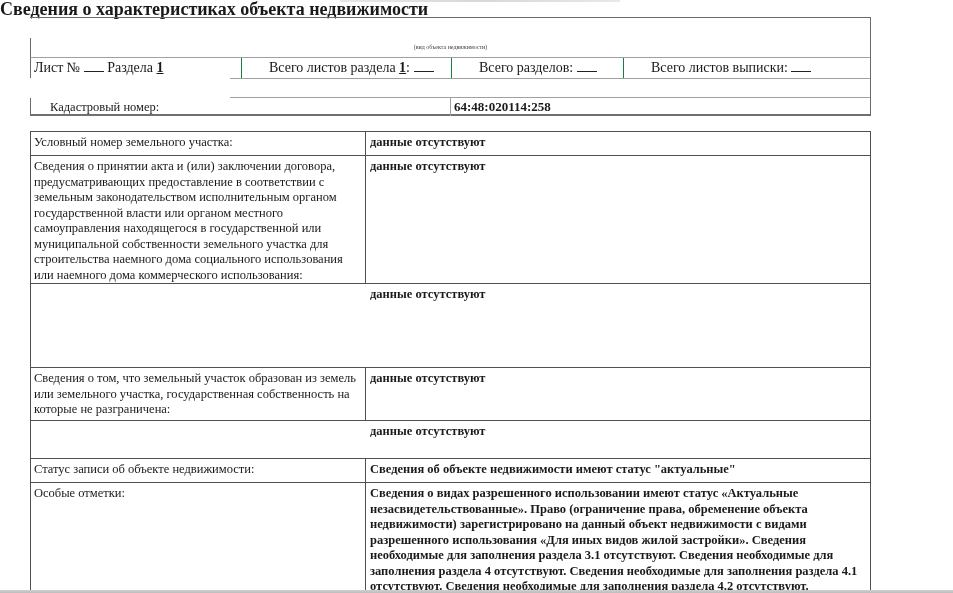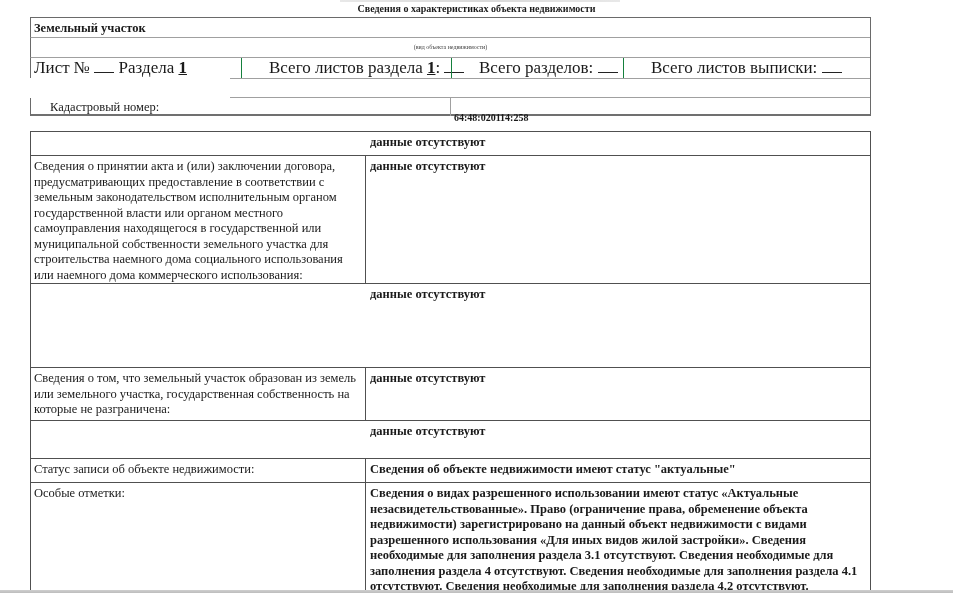--- a/index.html
+++ b/index.html
@@ -6,22 +6,22 @@
   body {
     width: 953px; height: 593px; overflow: hidden; position: relative;
     font-family: "Liberation Serif", "DejaVu Serif", serif;
     color: #1a1a1a;
   }
   .top-cut {
     position: absolute; left: 340px; top: 0; width: 280px; height: 2px;
     background: linear-gradient(to right, #e8e8e8, #d8d8d8, #e8e8e8);
   }
   .doc-title {
-    position: absolute; left: 0; top: 2px; width: 953px; text-align: center;
-    font-weight: bold; font-size: 10px; line-height: 14px;
+    position: absolute; left: 0; top: 2px; width: 953px; text-align: left;
+    font-weight: bold; font-size: 18px; line-height: 14px;
   }
   
   .hdr {
     position: absolute; left: 30px; top: 17px; width: 841px; height: 99px;
     box-sizing: border-box;
     border-top: 1.5px solid #6a6a6a; border-right: 1.5px solid #6a6a6a;
     border-bottom: 2px solid #707070;
   }
   .hdr .row { position: absolute; left: 0; right: 0; box-sizing: border-box; }
   .r1 { top: 0; height: 20px; border-left: 1.5px solid #6a6a6a; border-bottom: 1px solid #a0a0a0; }
@@ -32,28 +32,28 @@
   .r4 .line2 { position: absolute; left: 200px; right: 0; bottom: 0; border-bottom: 1px solid #a0a0a0; }
   .r5 { top: 80px; height: 18px; border-left: 1.5px solid #6a6a6a; }
   .obj-type {
     position: absolute; left: 3px; top: 3px; font-weight: bold; font-size: 12.5px;
   }
   .obj-caption {
     position: absolute; left: 0; right: 0; top: 6px; text-align: center; font-size: 6px; color: #444;
   }
   .c {
     position: absolute; top: 0; height: 20px; box-sizing: border-box;
-    font-size: 17px; line-height: 20px; padding-left: 3px; white-space: nowrap;
+    font-size: 14px; line-height: 20px; padding-left: 3px; white-space: nowrap;
   }
   .c.b { border-left: 1px solid #15803d; padding-left: 27px; }
   .u { text-decoration: underline; font-weight: bold; }
   .blank { display: inline-block; width: 20px; border-bottom: 1px solid #222; height: 10px; vertical-align: baseline; }
   .cad-label { position: absolute; left: 3px; top: 0; font-size: 12.5px; line-height: 18px; margin-left: 16px; }
   .cad-val-cell { position: absolute; left: 419px; top: 0; right: 0; height: 18px; border-left: 1px solid #a0a0a0; }
-  .cad-val { position: absolute; left: 3px; top: 0; font-size: 10px; font-weight: bold; line-height: 18px; margin-top: 11px; }
+  .cad-val { position: absolute; left: 3px; top: 0; font-size: 13px; font-weight: bold; line-height: 18px; }
 
   
   .main {
     position: absolute; left: 30px; top: 131px; width: 841px; height: 470px;
     box-sizing: border-box; border: 1.5px solid #505050; border-bottom: none;
   }
   .mrow { position: absolute; left: 0; right: 0; box-sizing: border-box; border-bottom: 1.5px solid #505050; }
   .mrow.last { border-bottom: none; }
   .mcell-l {
     position: absolute; left: 0; top: 0; bottom: 0; width: 335px; box-sizing: border-box;
@@ -69,23 +69,20 @@
     background: linear-gradient(#cfcfcf, #bdbdbd);
   }
 </style>
 </head>
 <body>
 
 <div class="top-cut"></div>
 <div class="doc-title">Сведения о характеристиках объекта недвижимости</div>
 
 <div class="hdr">
-  <div class="row r1">
-    <span class="obj-type">Земельный участок</span>
-  </div>
   <div class="row r2">
     <div class="obj-caption">(вид объекта недвижимости)</div>
   </div>
   <div class="row r3">
     <div class="c" style="left:0;width:210px;">
       <span>Лист №</span>
       <span class="blank"></span>
       <span>Раздела</span>
       <span class="u">1</span>
     </div>
@@ -110,20 +107,21 @@
   <div class="row r5">
     <span class="cad-label">Кадастровый номер:</span>
     <div class="cad-val-cell">
       <span class="cad-val">64:48:020114:258</span>
     </div>
   </div>
 </div>
 
 <div class="main">
   <div class="mrow" style="top:0;height:24px;">
+    <div class="mcell-l">Условный номер земельного участка:</div>
     <div class="mcell-r">данные отсутствуют</div>
   </div>
   <div class="mrow" style="top:24px;height:128px;">
     <div class="mcell-l">Сведения о принятии акта и (или) заключении договора, предусматривающих предоставление в соответствии с земельным законодательством исполнительным органом государственной власти или органом местного самоуправления находящегося в государственной или муниципальной собственности земельного участка для строительства наемного дома социального использования или наемного дома коммерческого использования:</div>
     <div class="mcell-r">данные отсутствуют</div>
   </div>
   <div class="mrow" style="top:152px;height:84px;">
     <div class="mcell-r">данные отсутствуют</div>
   </div>
   <div class="mrow" style="top:236px;height:53px;">

